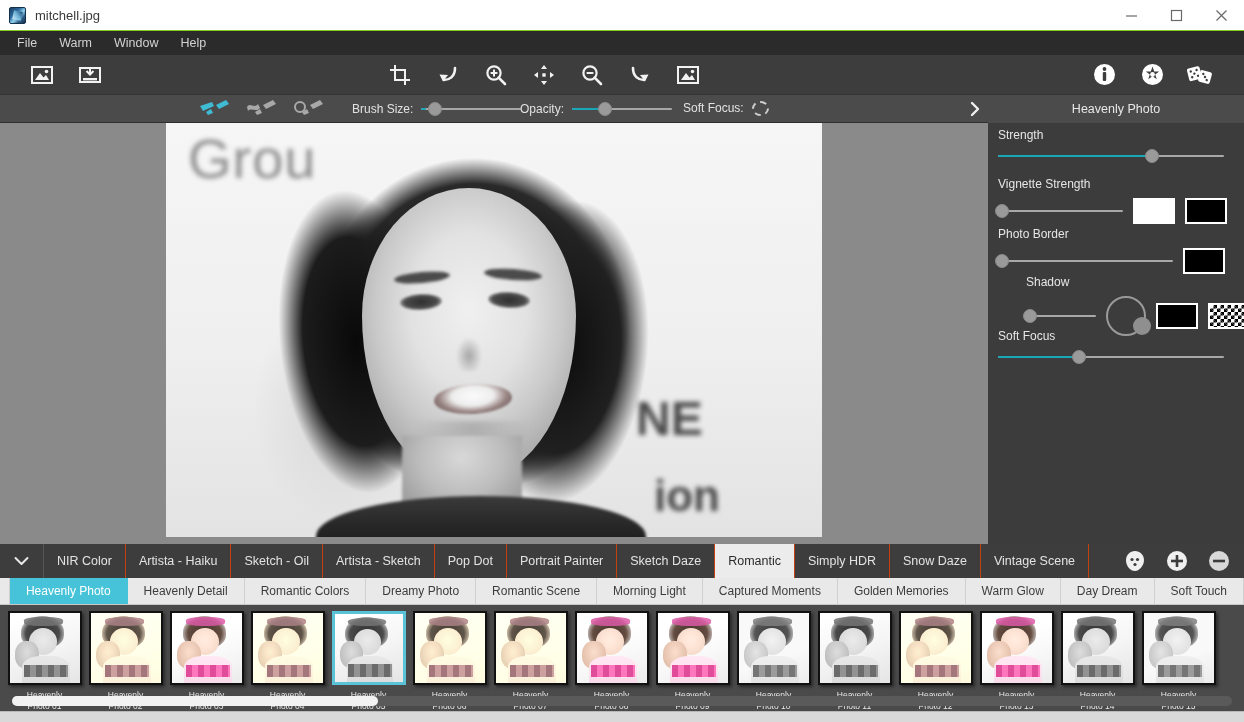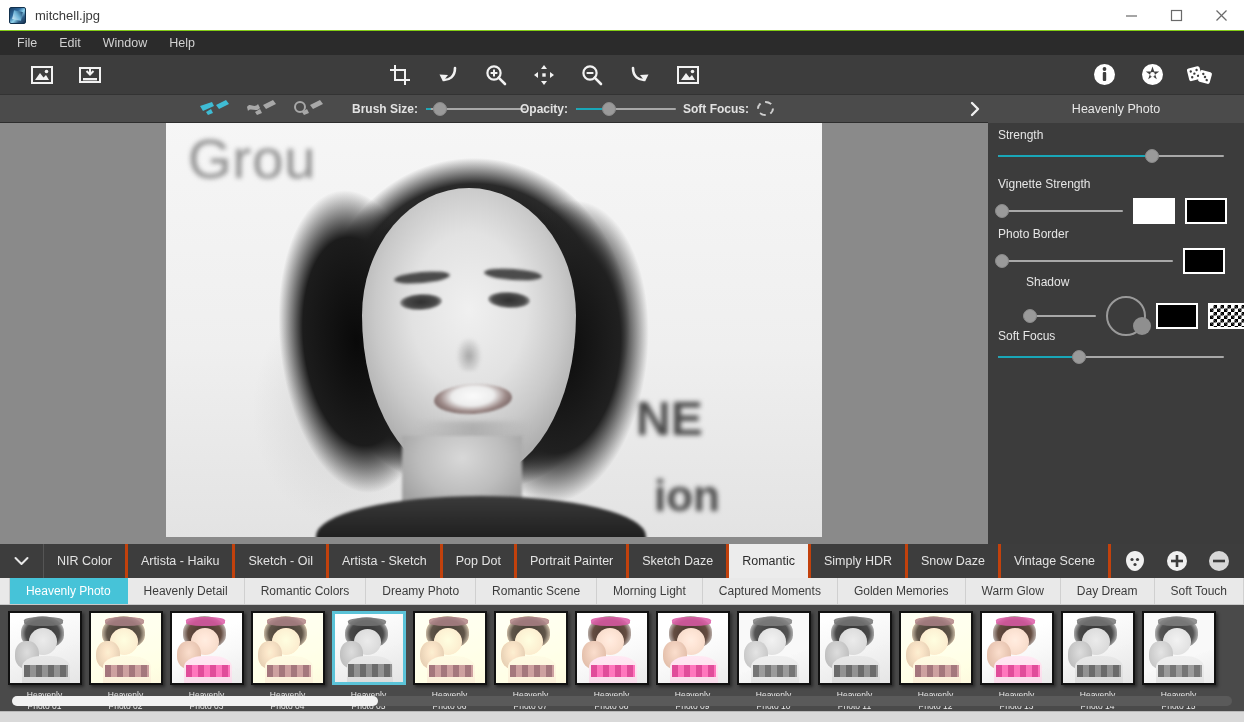--- a/index.html
+++ b/index.html
@@ -75,21 +75,21 @@
     height: 2px; background:#a8a8a8; width:100%; border-radius:1px;
   }
   .slider .fill {
     position:absolute; left:0; height:2px; background:#19a7b8; border-radius:1px;
   }
   .slider .knob {
     position:absolute; width:14px; height:14px; border-radius:50%;
     background:#9a9a9a; border:1px solid #8a8a8a;
     transform: translateX(-7px);
   }
-  .opt-seg { display:flex; align-items:flex-end; gap:8px;font-weight:bold; }
+  .opt-seg { display:flex; align-items:flex-start; gap:8px; }
   .soft-focus-ring {
     width:17px; height:15px; border-radius:50%;
     border: 2px dashed #cfcfcf;
   }
   .opt-arrow {
     position:absolute; left: 962px; color:#f0f0f0; font-size: 15px;
     width:26px; height:28px; display:flex; align-items:center; justify-content:center;
   }
   .panel-title {
     position:absolute; right:0; width: 256px; height: 28px;
@@ -214,21 +214,21 @@
     position:absolute; top: 544px; left:0; right:0; height: 34px;
     background:#3d3d3d; display:flex; align-items:stretch;
   }
   .tab-chevron {
     width: 44px; display:flex; align-items:center; justify-content:center;
     color:#e9e9e9; border-right: 1px solid #555;
   }
   .tab {
     display:flex; align-items:center; justify-content:center;
     padding: 0 13px; font-size: 12.5px; color:#e3e3e3;
-    border-right: 3px solid #c2410c;
+    border-right: 1px solid #c2410c;
     white-space: nowrap;
   }
   .tab.active { background:#ececec; color:#2b2b2b; }
   .tab:first-of-type { border-left: 1px solid #555; }
   .tabbar-actions { margin-left:auto; display:flex; align-items:center; padding-right: 14px; gap: 20px; }
   .circ-btn { width: 22px; height: 22px; }
 
   .subtabbar {
     position:absolute; top: 578px; left:0; right:0; height: 27px;
     background:#e9e9e9; display:flex; align-items:stretch;
@@ -314,21 +314,21 @@
       <svg width="13" height="13" viewBox="0 0 13 13">
           <line x1="1.5" y1="1.5" x2="11.5" y2="11.5" stroke="currentColor" stroke-width="1.2"></line>
           <line x1="11.5" y1="1.5" x2="1.5" y2="11.5" stroke="currentColor" stroke-width="1.2"></line>
         </svg>
     </div>
   </div>
 </div>
 
 <div class="menubar">
   <div class="menu-item">File</div>
-  <div class="menu-item">Edit</div>
+  <div class="menu-item">Warm</div>
   <div class="menu-item">Window</div>
   <div class="menu-item">Help</div>
 </div>
 
 <div class="toolbar">
 
   <div class="tb-group tb-left">
     <div class="tb-btn">
       <svg width="24" height="22" viewBox="0 0 24 22">
         <rect x="2" y="3" width="20" height="16" fill="none" stroke="currentColor" stroke-width="2"></rect>

